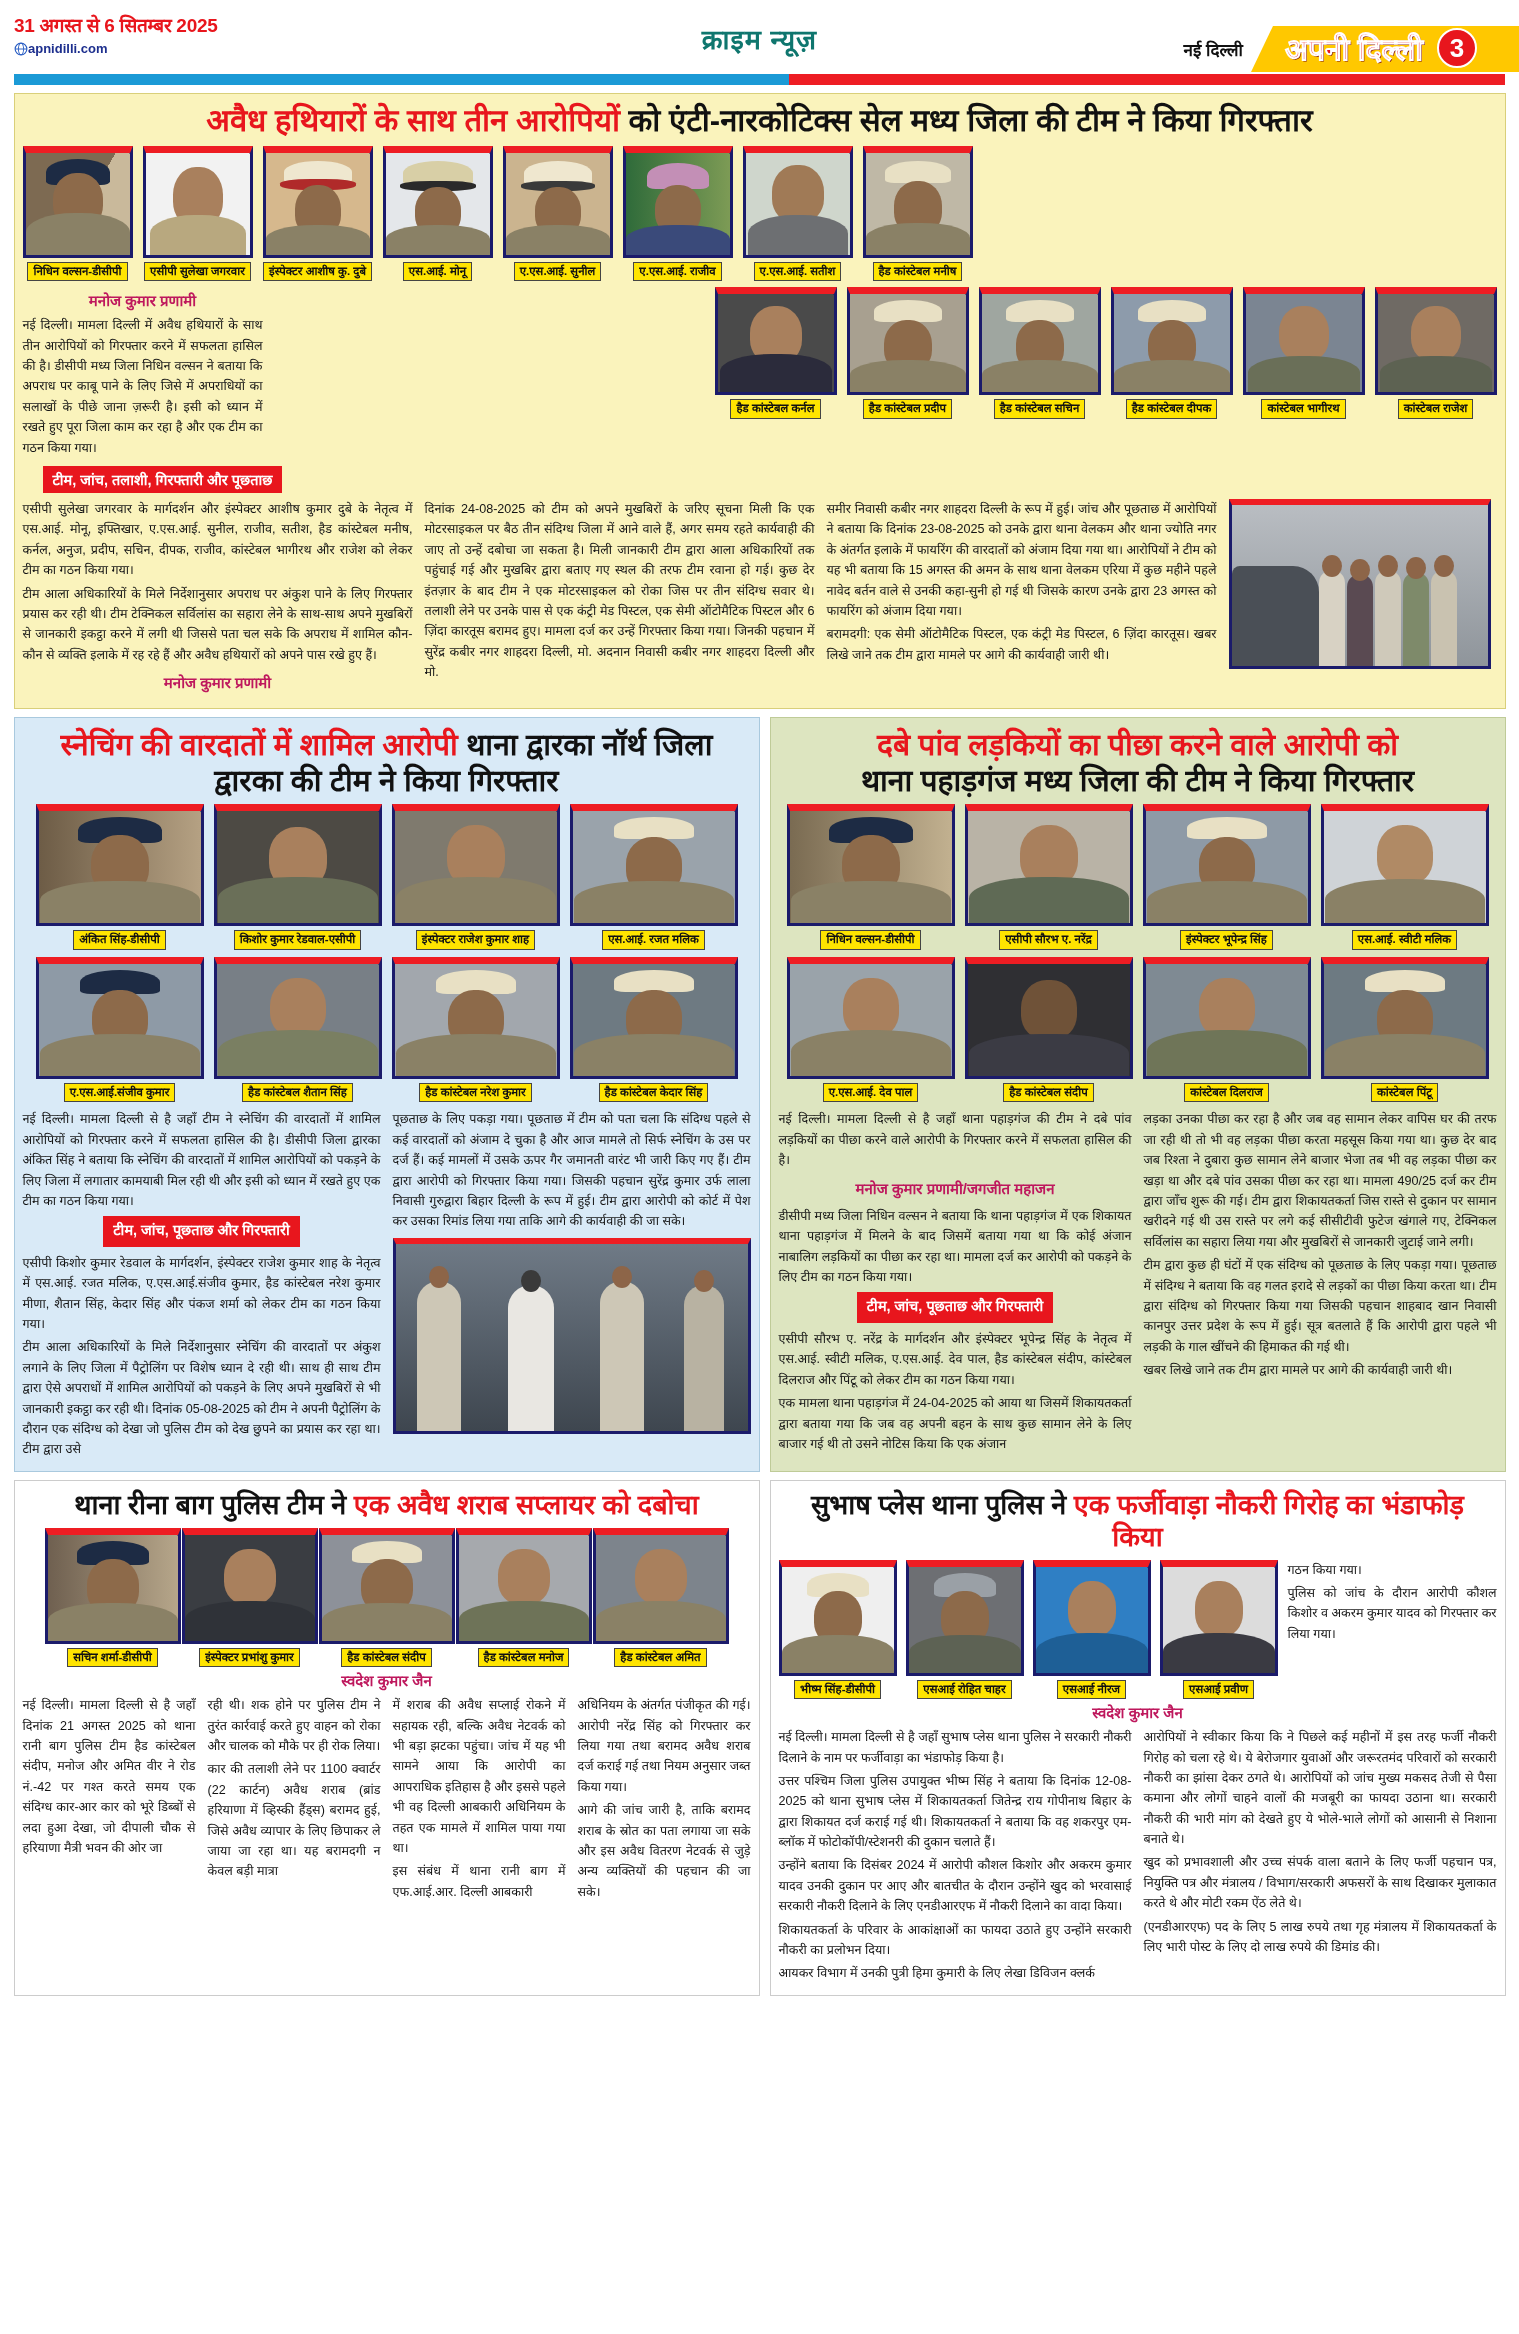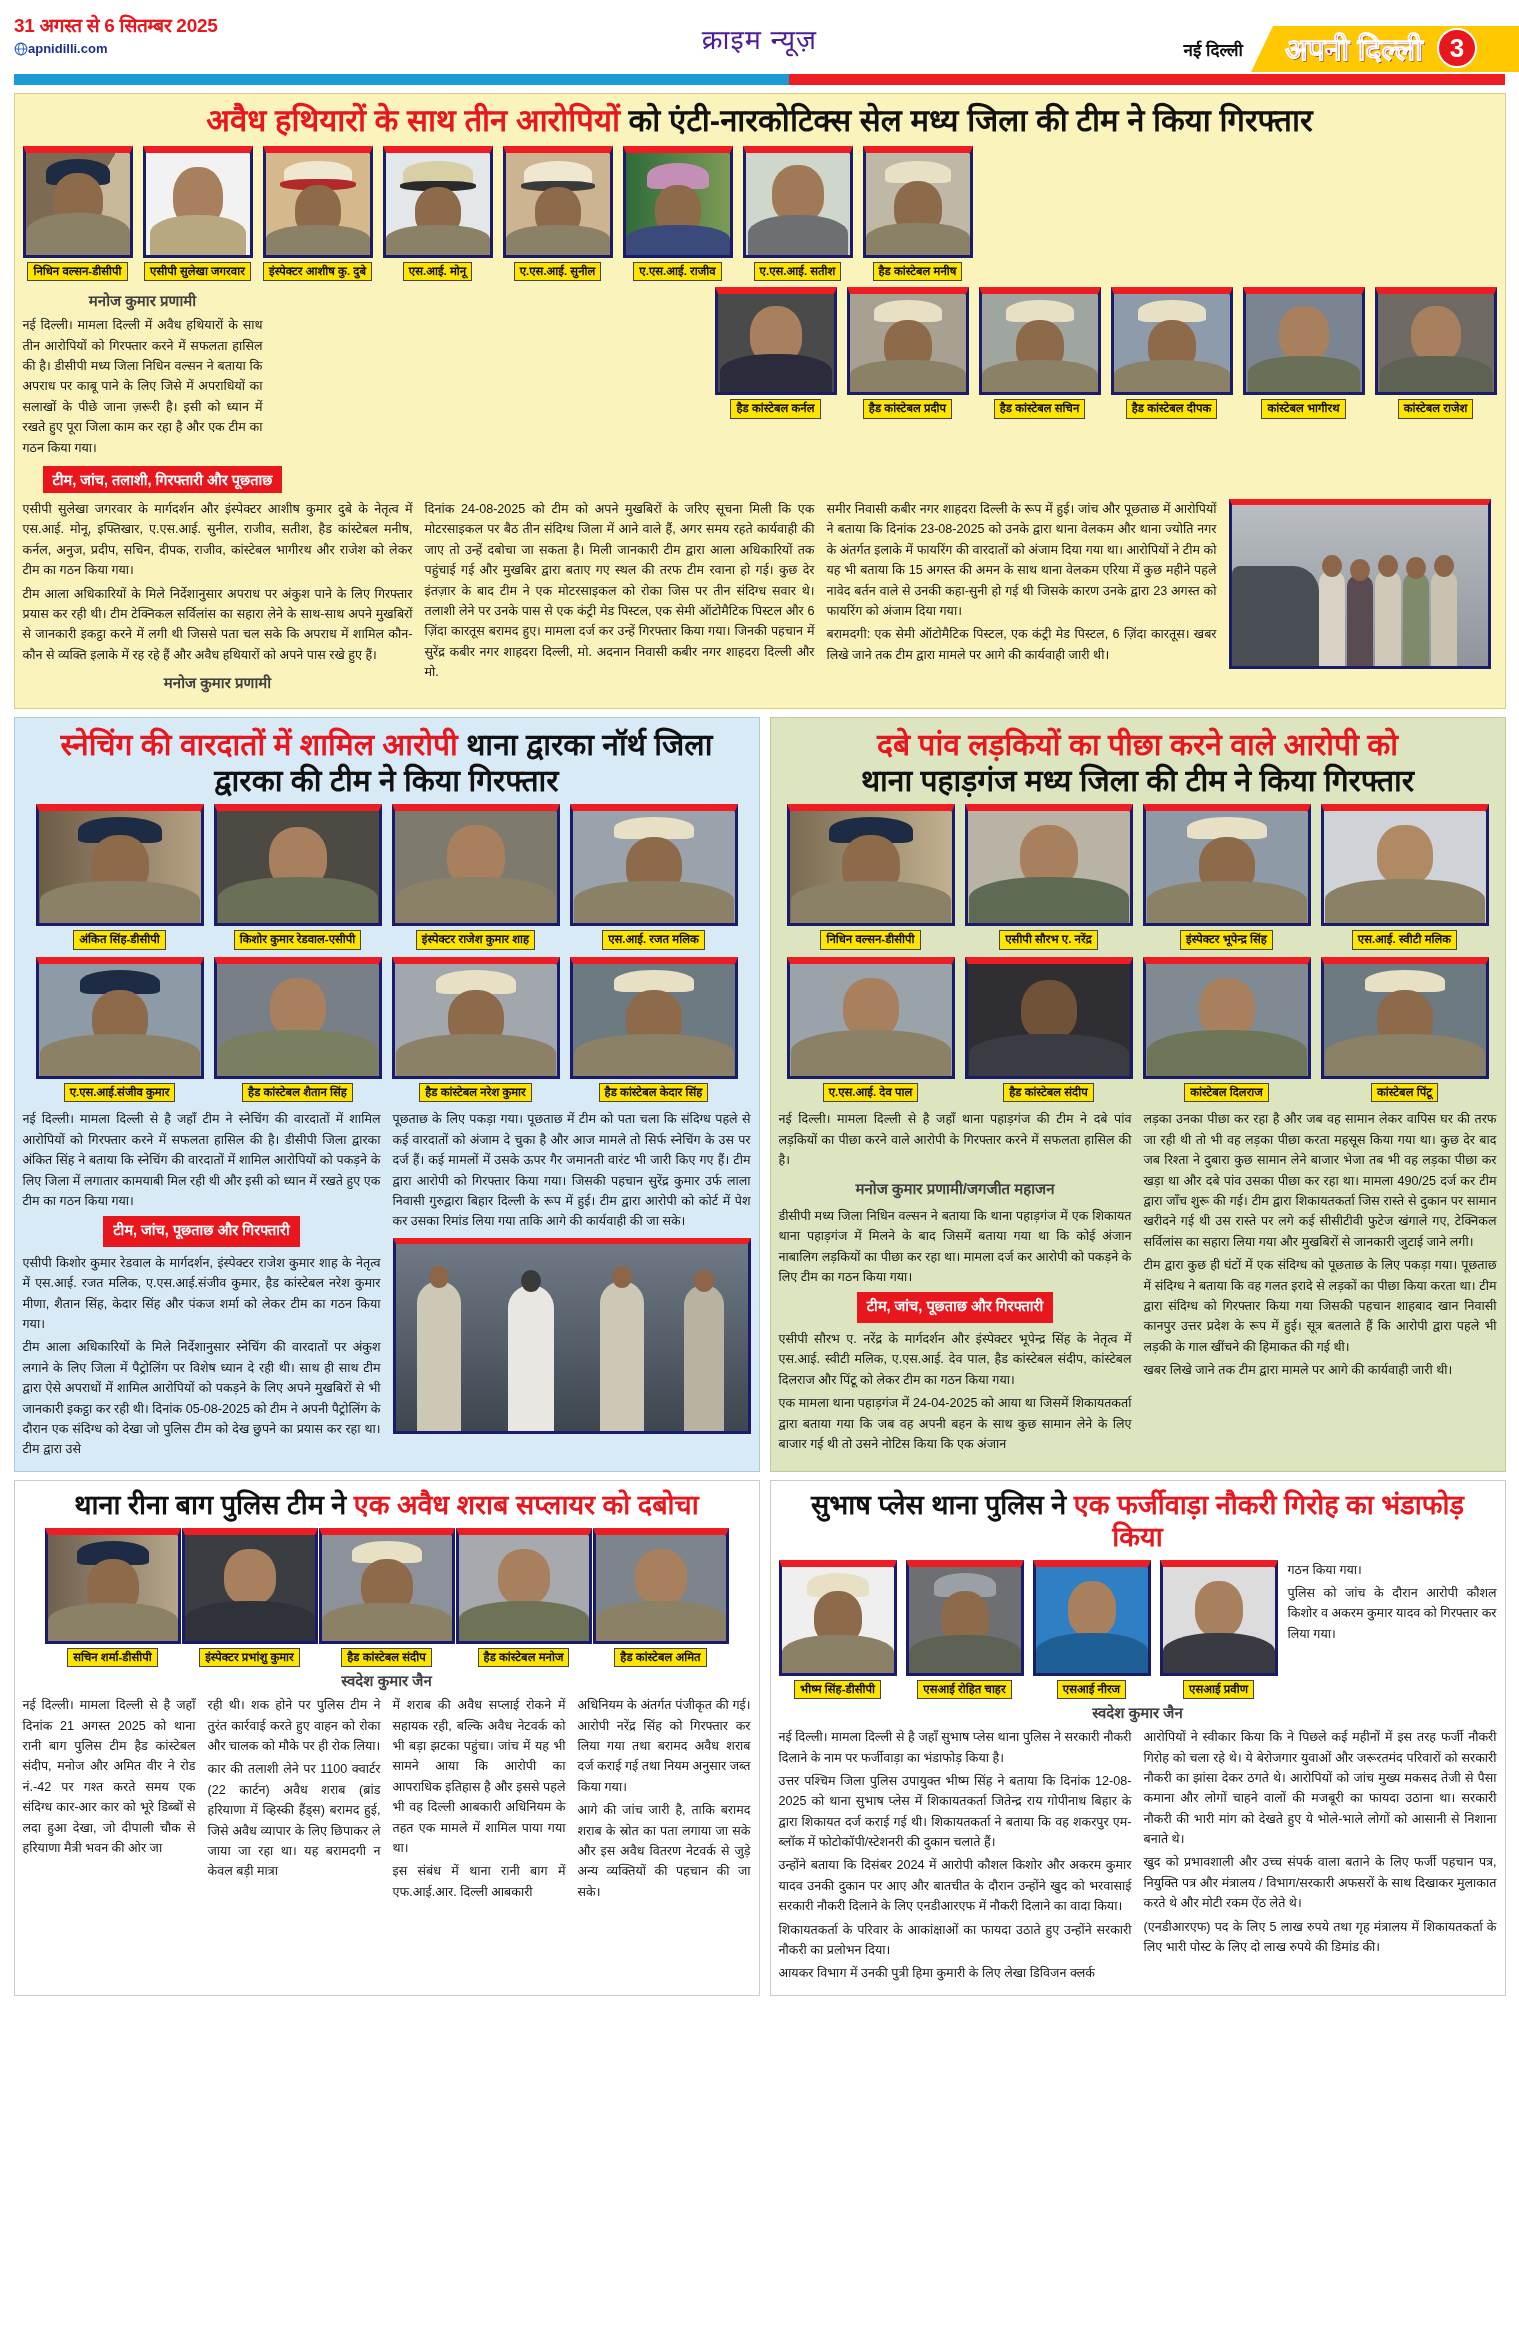--- a/index.html
+++ b/index.html
@@ -33,21 +33,21 @@
   }
   .globe-ico { width: 14px; height: 14px; flex: 0 0 14px; }
   .mast-url {
     color: #1d2f8e; font-size: 13px; font-weight: bold;
   }
   .mast-center {
     position: absolute; left: 0; right: 0; top: 20px;
     text-align: center; pointer-events: none;
   }
   .mast-center span {
-    color: #4c1d95; font-size: 27px; font-weight: normal;
+    color: #0f766e; font-size: 27px; font-weight: bold;
     letter-spacing: 1px;
   }
   .mast-right {
     margin-left: auto; display: flex; align-items: center;
     gap: 8px; padding-right: 0; margin-top: 14px;
   }
   .mast-city { font-size: 17px; color: #111; font-weight: bold; }
   .mast-badge {
     background: #ffc800;
     padding: 4px 18px 6px 34px;
@@ -147,21 +147,21 @@
 
   
   .cols { display: flex; gap: 12px; }
   .col { flex: 1; }
   .body-text {
     font-size: 12.6px; line-height: 1.62; color: #141414;
     text-align: justify; text-justify: inter-word;
   }
   .body-text p { margin-bottom: 3px; }
   .byline {
-    text-align: center; color: #404040; font-weight: bold;
+    text-align: center; color: #be185d; font-weight: bold;
     font-size: 15px; padding: 3px 0 5px 0;
   }
   .subbar {
     background: #e8161d; color: #fff; font-weight: bold;
     font-size: 14.5px; text-align: center;
     padding: 3px 10px 4px 10px; margin: 5px auto 6px auto;
     display: table;
   }
   .teamphoto {
     border-top: 6px solid #ee1d23;

